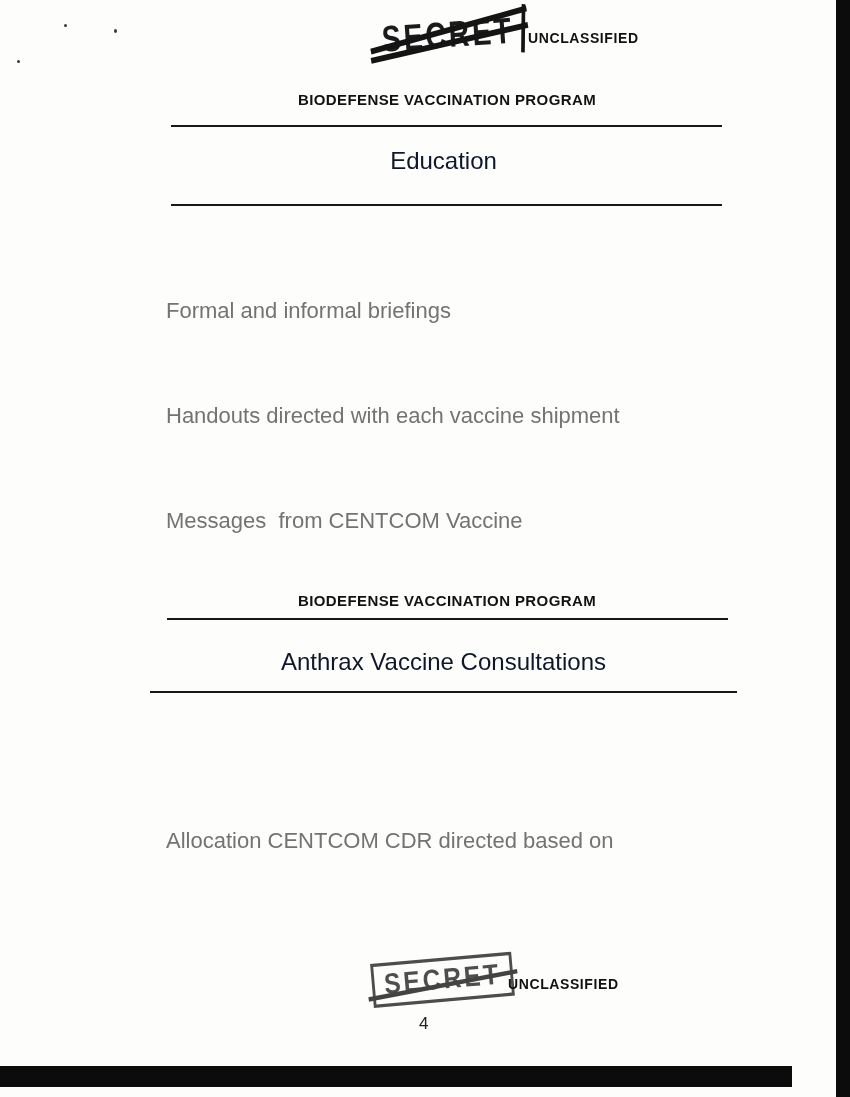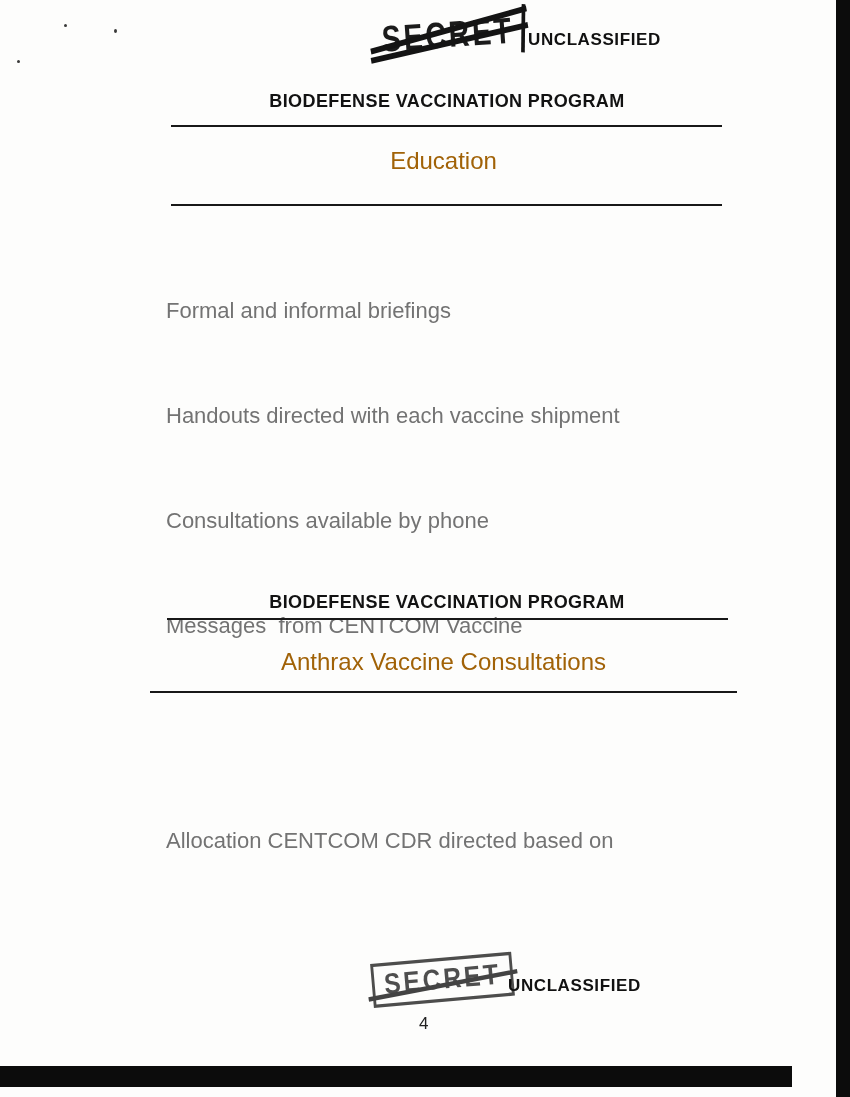--- a/index.html
+++ b/index.html
@@ -63,52 +63,52 @@
     opacity: 0.9;
   }
   .stamp-bottom .strike {
     position: absolute; background: #2f2f2f; height: 4px; left: -8px; right: -8px;
   }
   .stamp-bottom .strike.a { top: 58%; transform: rotate(-5deg); }
 
   .unclass {
     position: absolute;
     font-weight: 700;
-    font-size: 17px;
+    font-size: 14px;
     letter-spacing: 0.6px;
     color: #111;
   }
   .unclass.top { left: 528px; top: 30px; }
   .unclass.bottom { left: 508px; top: 976px; }
 
   
   .slide-header {
     position: absolute;
     left: 168px; width: 558px;
     text-align: center;
-    font-size: 18px;
+    font-size: 15px;
     font-weight: 700;
     letter-spacing: 0.4px;
     color: #121212;
   }
   .h1 { top: 91px; }
   .h2 { top: 592px; }
 
   .rule { position: absolute; height: 2px; background: #181818; }
   .r1 { left: 171px; top: 125px; width: 551px; }
   .r2 { left: 171px; top: 204px; width: 551px; }
   .r3 { left: 167px; top: 618px; width: 561px; }
   .r4 { left: 150px; top: 691px; width: 587px; }
 
   .slide-title {
     position: absolute;
     left: 150px; width: 587px;
     text-align: center;
     font-size: 24px;
-    color: #a16207;
+    color: #0f172a;
   }
   .t1 { top: 147px; }
   .t2 { top: 648px; }
 
   
   .body-list {
     position: absolute;
     left: 166px;
     width: 560px;
     font-size: 22px;
@@ -150,21 +150,20 @@
   <div class="unclass top">UNCLASSIFIED</div>
 
   <div class="slide-header h1">BIODEFENSE VACCINATION PROGRAM</div>
   <div class="rule r1"></div>
   <div class="slide-title t1">Education</div>
   <div class="rule r2"></div>
 
   <div class="body-list body1">
     <div class="item">Formal and informal briefings</div>
     <div class="item">Handouts directed with each vaccine shipment</div>
-    <div class="item">Consultations available by phone</div>
     <div class="item">Messages  from CENTCOM Vaccine</div>
   </div>
 
   <div class="slide-header h2">BIODEFENSE VACCINATION PROGRAM</div>
   <div class="rule r3"></div>
   <div class="slide-title t2">Anthrax Vaccine Consultations</div>
   <div class="rule r4"></div>
 
   <div class="body-list body2">
     <div class="item">

